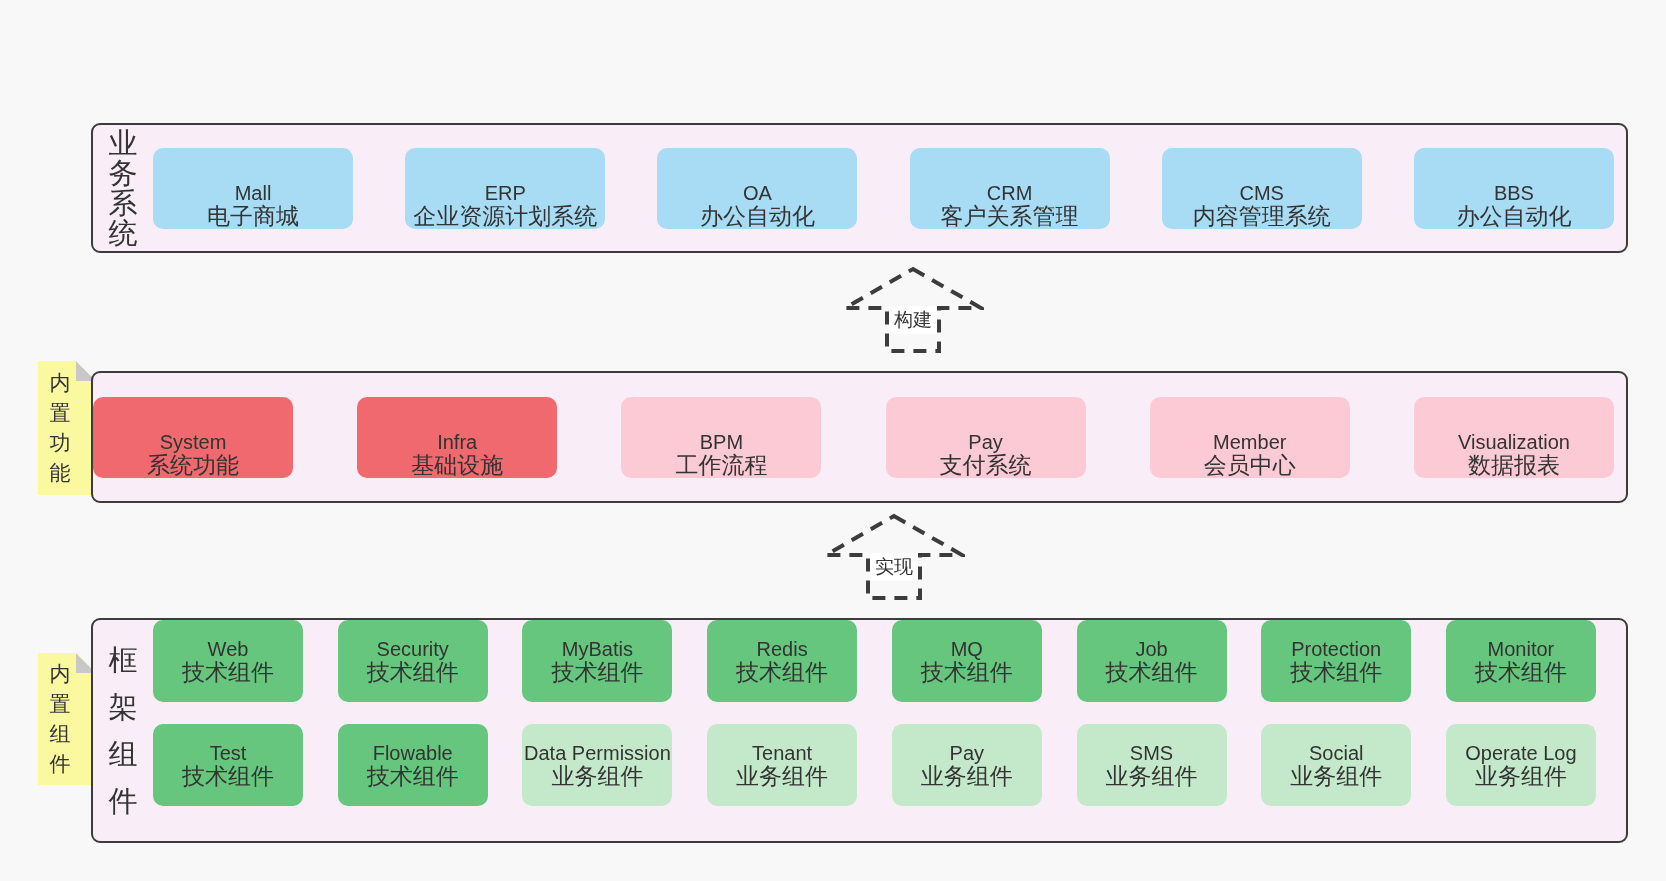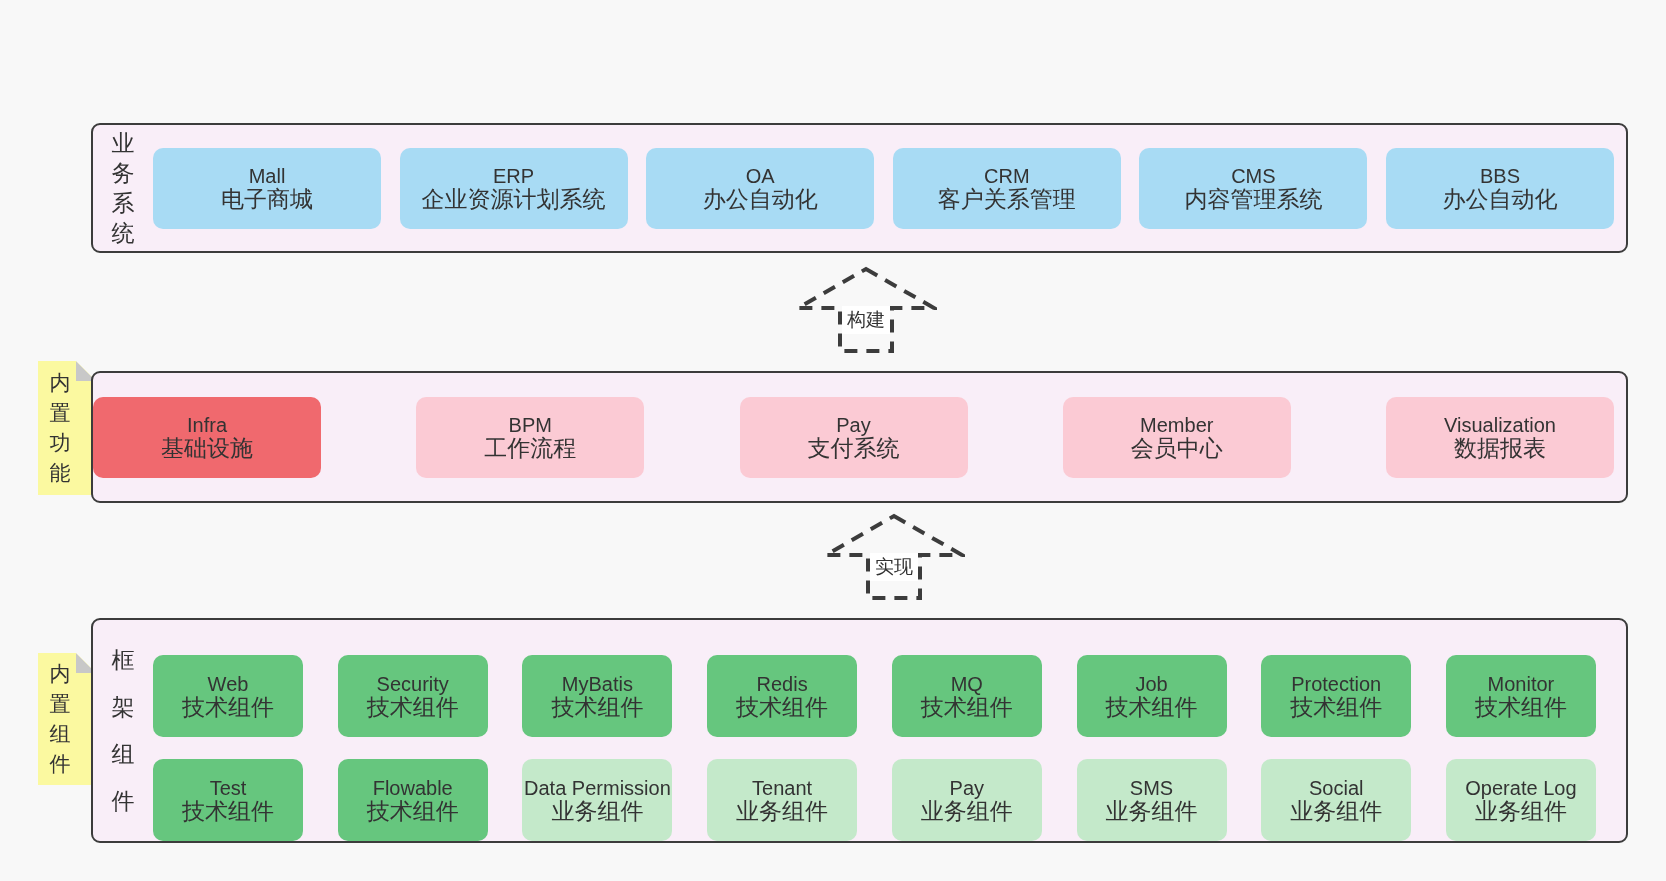--- a/index.html
+++ b/index.html
@@ -18,31 +18,31 @@
   
   .band{
     position:absolute;left:91px;width:1537px;box-sizing:border-box;
     background:var(--band-bg);border:2px solid var(--band-border);
     border-radius:9px;display:flex;z-index:2;
   }
   #band-business{top:123px;height:130px;}
   #band-modules{top:371px;height:132px;}
   #band-framework{top:618px;height:225px;}
   .band-label{flex:0 0 60px;display:flex;align-items:center;justify-content:center;}
-  .vtext{width:1.15em;word-break:break-all;text-align:center;font-size:23px;line-height:30px;}
+  .vtext{width:1.15em;word-break:break-all;text-align:center;font-size:29px;line-height:30px;}
   #band-framework .band-text{line-height:47px;}
   .band-content{flex:1;display:flex;align-items:center;justify-content:space-between;padding-right:12px;}
-  .rows{flex:1;display:flex;flex-direction:column;justify-content:flex-end;gap:22px;padding-right:30px;}
+  .rows{flex:1;display:flex;flex-direction:column;justify-content:flex-start;gap:22px;padding-right:30px;}
   .row{display:flex;justify-content:space-between;}
   
   .box{
     box-sizing:border-box;display:flex;flex-direction:column;align-items:center;
     justify-content:center;text-align:center;border-radius:10px;
   }
-  .band-content > .box{width:228px;height:81px;}
+  .band-content > .box{width:200px;height:81px;justify-content:flex-end;}
   .row .box{width:150px;height:82px;}
   .box-title{font-size:20px;line-height:23px;}
   .box-subtitle{font-size:23px;line-height:24px;font-family:Liberation Serif, serif;}
   .c-blue{background:var(--box-blue);}
   .c-red{background:var(--box-red);}
   .c-pink{background:var(--box-pink);}
   .c-green{background:var(--box-green);}
   .c-lightgreen{background:var(--box-lightgreen);}
   
   .sticky{
@@ -50,21 +50,21 @@
     display:flex;align-items:center;
     clip-path:polygon(0 0, calc(100% - 20px) 0, 100% 20px, 100% 100%, 0 100%);
   }
   #sticky-modules{top:361px;height:134px;}
   #sticky-framework{top:653px;height:132px;}
   .fold{position:absolute;top:0;right:0;width:20px;height:20px;
     background:var(--sticky-fold);clip-path:polygon(0 0,100% 100%,0 100%);}
   .sticky .vtext{font-size:21px;line-height:30px;margin-left:10px;}
   
   .arrow{position:absolute;width:142px;height:88px;z-index:1;}
-  #arrow-build{left:795px;top:266px;}
+  #arrow-build{left:842px;top:266px;}
   #arrow-implement{left:823px;top:513px;}
   .arrow svg{display:block;width:100%;height:100%;}
   .arrow polygon{fill:none;stroke:var(--arrow);stroke-width:4;stroke-dasharray:13 9;}
   .arrow-label{
     position:absolute;left:50%;top:40px;transform:translateX(-50%);
     background:#ffffff;padding:1px 5px;font-size:19px;white-space:nowrap;
   }
 </style>
 </head>
 <body>
@@ -109,20 +109,24 @@
 </div>
 
 <div class="sticky" id="sticky-modules">
   <div class="fold"></div>
   <div class="vtext">内置功能</div>
 </div>
 
 <div class="band" id="band-modules">
   <div class="band-content">
     <div class="box c-red">
+      <div class="box-title">System</div>
+      <div class="box-subtitle">系统功能</div>
+    </div>
+    <div class="box c-red">
       <div class="box-title">Infra</div>
       <div class="box-subtitle">基础设施</div>
     </div>
     <div class="box c-pink">
       <div class="box-title">BPM</div>
       <div class="box-subtitle">工作流程</div>
     </div>
     <div class="box c-pink">
       <div class="box-title">Pay</div>
       <div class="box-subtitle">支付系统</div>

